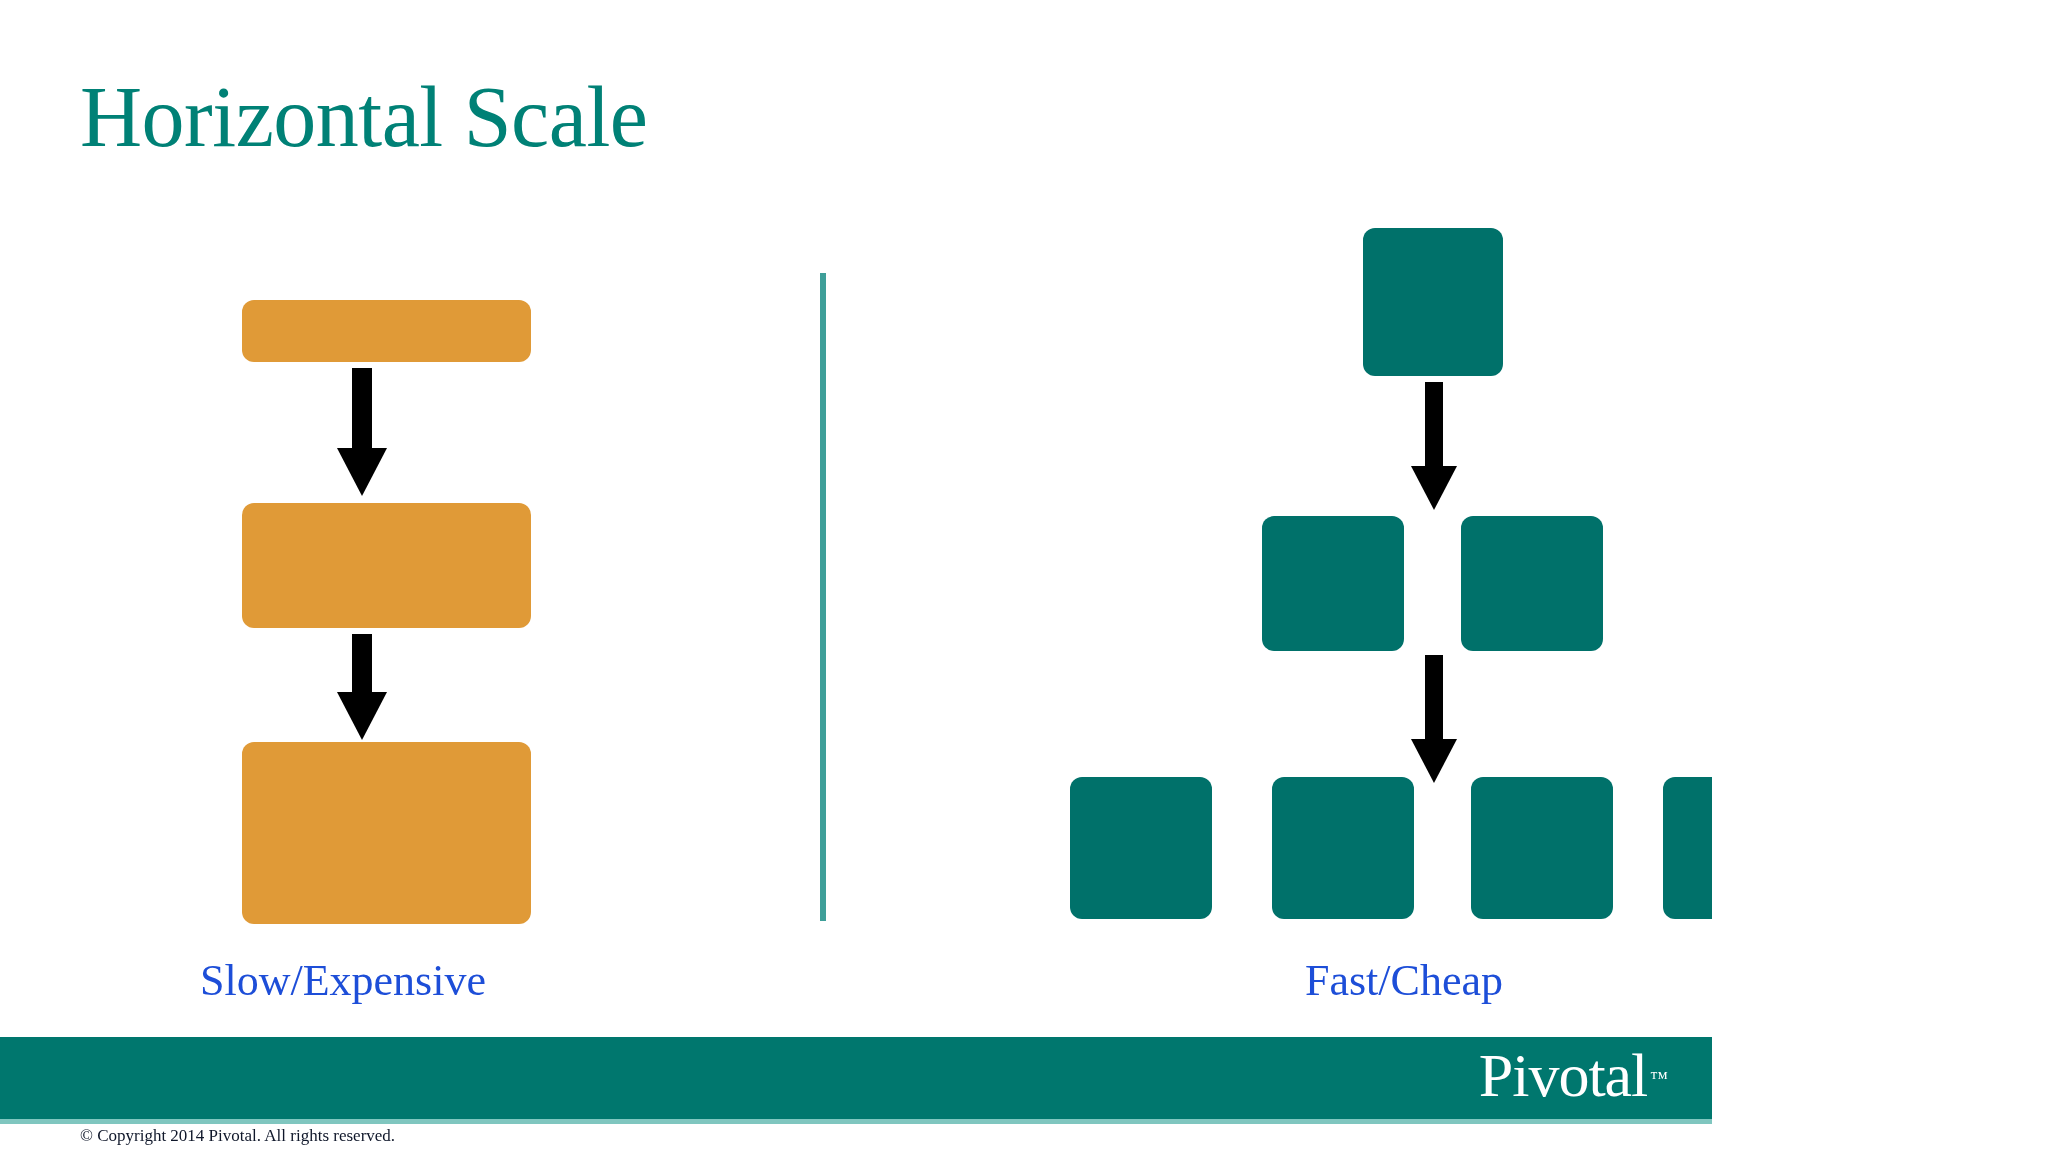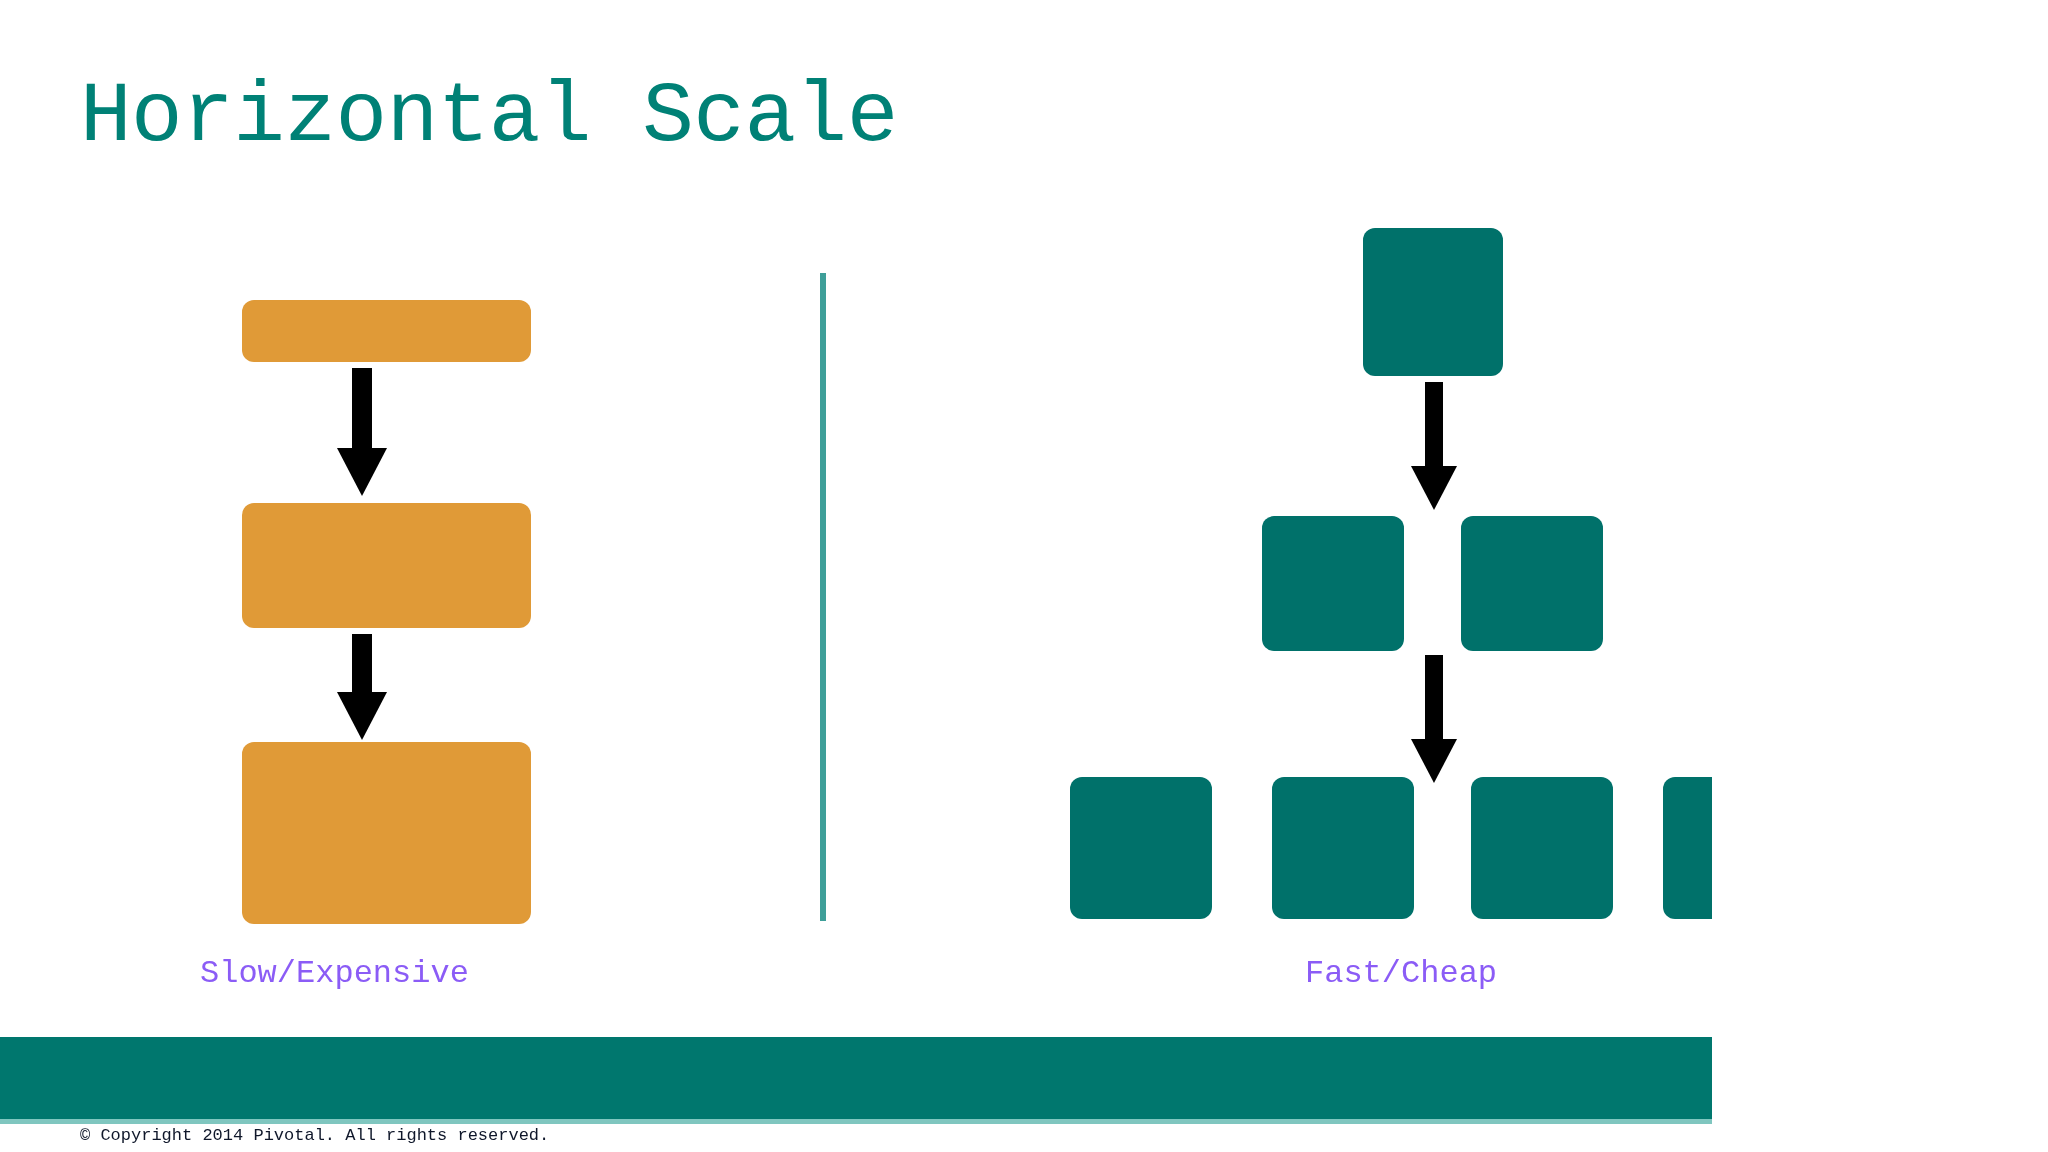--- a/index.html
+++ b/index.html
@@ -6,21 +6,21 @@
     margin: 0;
     padding: 0;
     background: #ffffff;
   }
   #slide {
     position: relative;
     width: 1712px;
     height: 1152px;
     background: #ffffff;
     overflow: hidden;
-    font-family: Liberation Mono, monospace;
+    font-family: Liberation Serif, serif;
     border-radius: 23px;
   }
 
   
   #slide-title {
     position: absolute;
     left: 80px;
     top: 72px;
     font-size: 86px;
     font-weight: 400;
@@ -69,23 +69,23 @@
     left: 820px;
     top: 273px;
     width: 6px;
     height: 648px;
     background: #3E9F99;
   }
 
   
   .caption {
     position: absolute;
-    font-size: 32px;
+    font-size: 44px;
     font-weight: 400;
-    color: #8b5cf6;
+    color: #1d4ed8;
     white-space: nowrap;
     letter-spacing: 0px;
   }
   #caption-left  { left: 200px;  top: 955px; }
   #caption-right { left: 1305px; top: 955px; }
 
   
   #footer-bar {
     position: absolute;
     left: 0;
@@ -187,18 +187,19 @@
     <div class="node-box node-teal" style="left:1272px; top:777px; width:142px; height:142px;"></div>
     <div class="node-box node-teal" style="left:1471px; top:777px; width:142px; height:142px;"></div>
     <div class="node-box node-teal" style="left:1663px; top:777px; width:142px; height:142px;"></div>
 
     <div class="caption" id="caption-right">Fast/Cheap</div>
   </div>
 
   <div id="footer-bar"></div>
   <div id="footer-accent"></div>
 
+  <div id="pivotal-logo"><span>Pivotal</span><span class="tm">™</span></div>
 
   <div id="copyright">© Copyright 2014 Pivotal. All rights reserved.</div>
 
   <div id="page-number">6</div>
 
 </div>
 
 </body></html>

